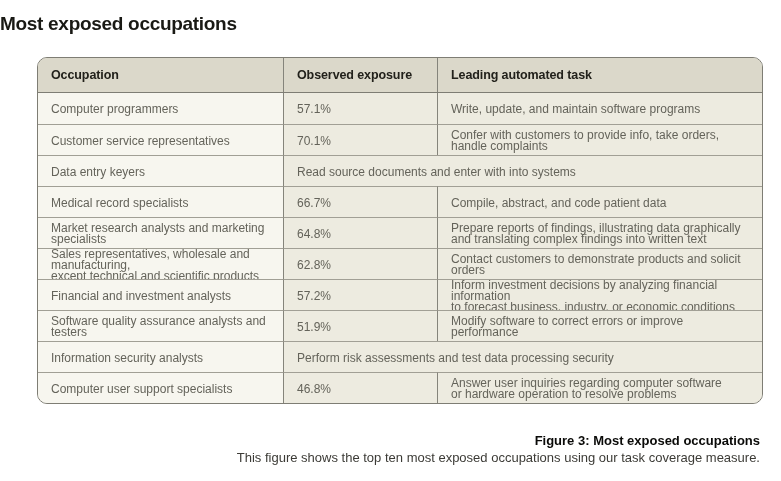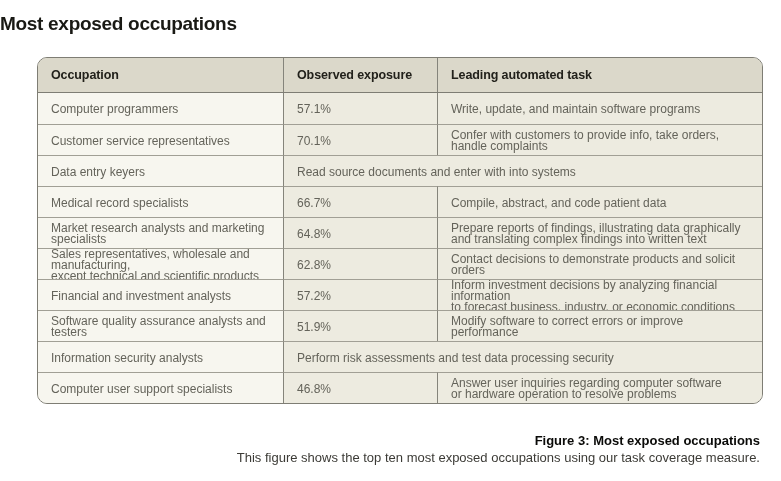--- a/index.html
+++ b/index.html
@@ -115,21 +115,21 @@
       <div class="tr">
         <div class="td col1">Market research analysts and marketing specialists</div>
         <div class="td col2">64.8%</div>
         <div class="td col3">Prepare reports of findings, illustrating data graphically
 and translating complex findings into written text</div>
       </div>
       <div class="tr">
         <div class="td col1">Sales representatives, wholesale and manufacturing,
 except technical and scientific products</div>
         <div class="td col2">62.8%</div>
-        <div class="td col3">Contact decisions to demonstrate products and solicit orders</div>
+        <div class="td col3">Contact customers to demonstrate products and solicit orders</div>
       </div>
       <div class="tr">
         <div class="td col1">Financial and investment analysts</div>
         <div class="td col2">57.2%</div>
         <div class="td col3">Inform investment decisions by analyzing financial information
 to forecast business, industry, or economic conditions</div>
       </div>
       <div class="tr">
         <div class="td col1">Software quality assurance analysts and testers</div>
         <div class="td col2">51.9%</div>

